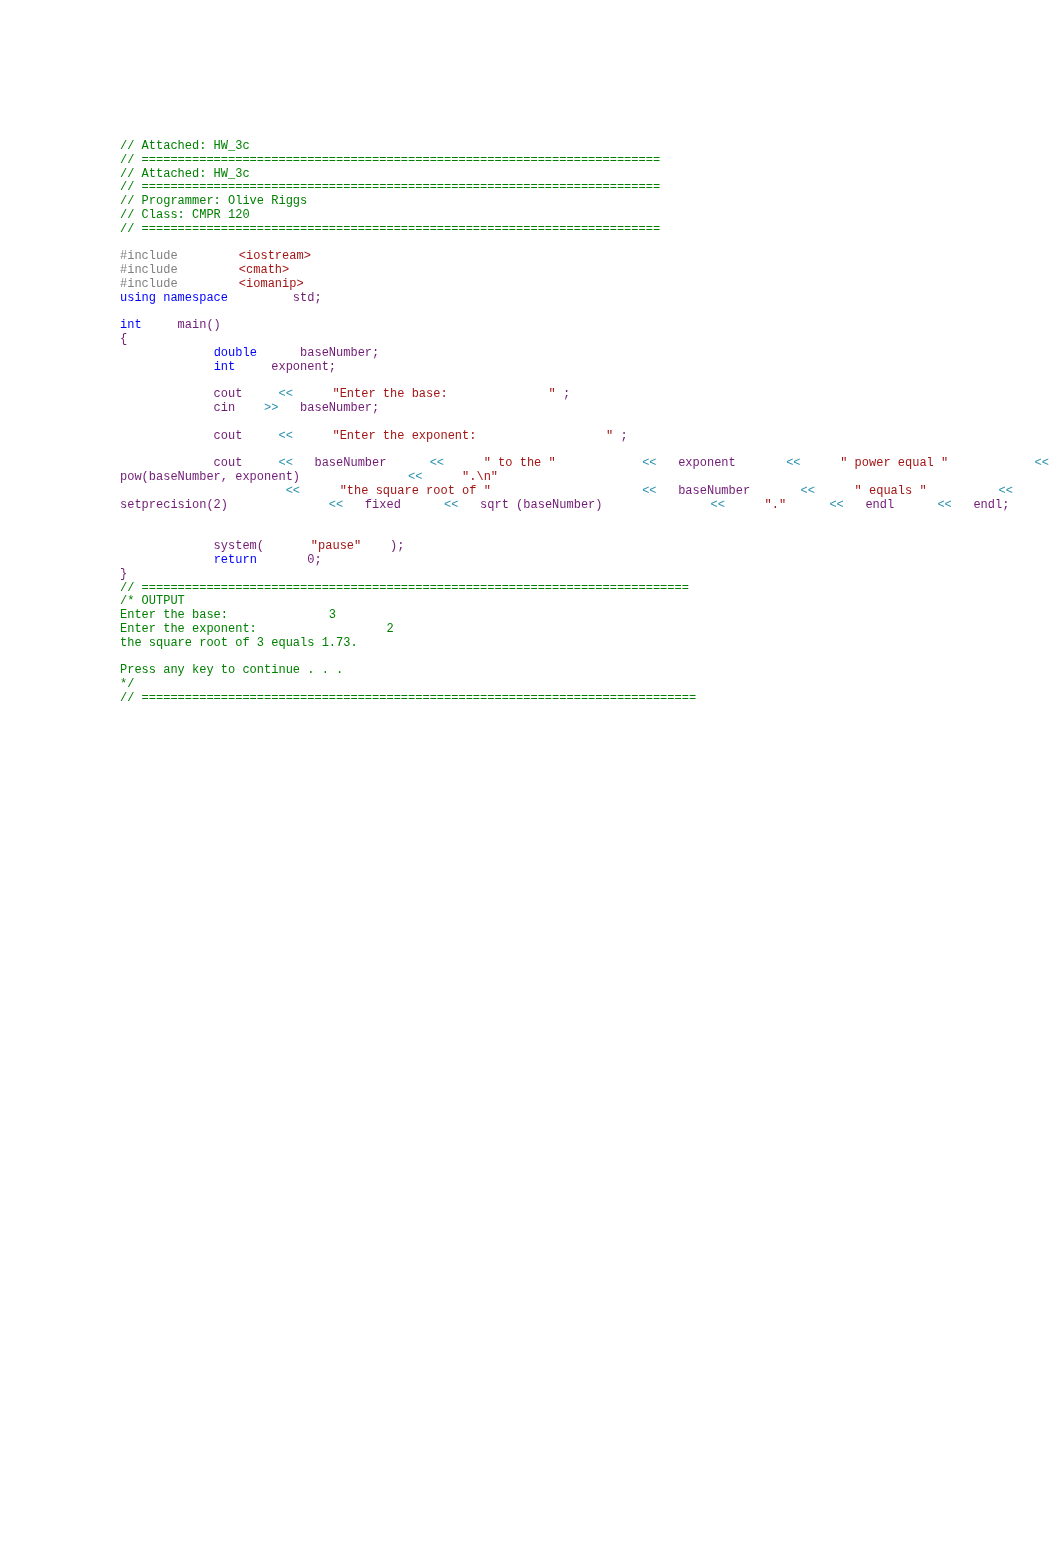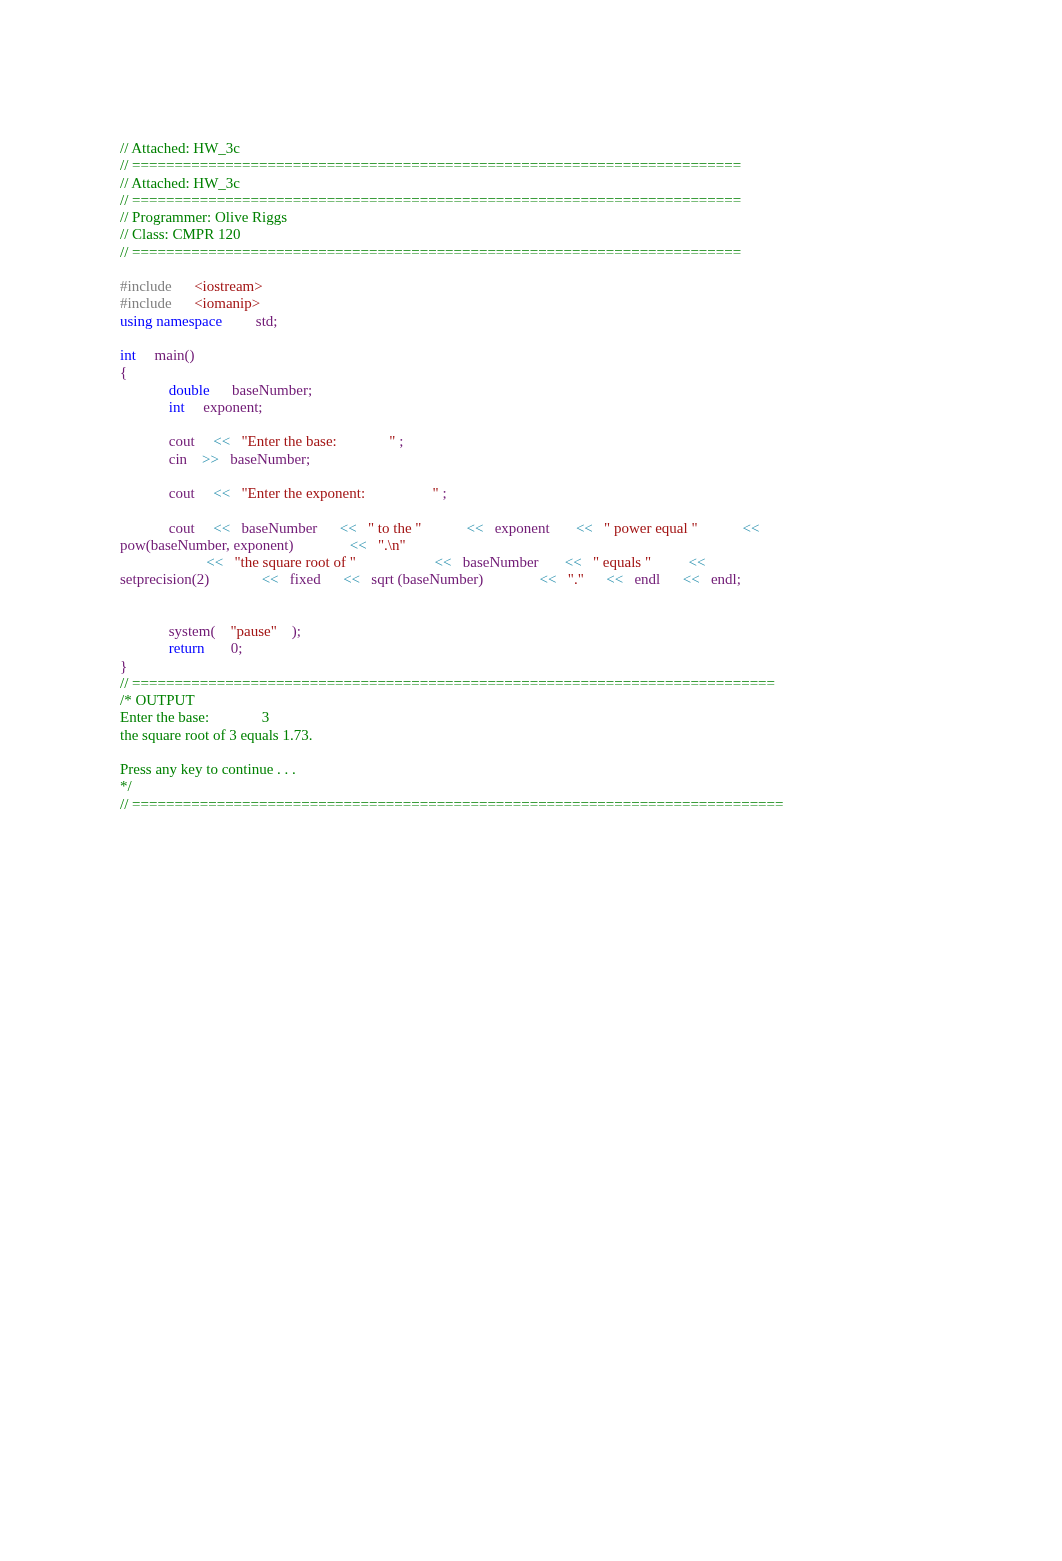--- a/index.html
+++ b/index.html
@@ -3,49 +3,50 @@
 <meta charset="utf-8">
 <style>
   html, body {
     margin: 0;
     padding: 0;
     background: #ffffff;
     width: 1062px;
   }
   .page {
     padding: 140px 48px 0 120px;
-    font-family: Liberation Serif, serif;
-    font-size: 15px;
+    font-family: Liberation Mono, monospace;
+    font-size: 12px;
     line-height: 1.15;
   }
   .code-line {
     white-space: pre;
     display: block;
   }
   .c-green  { color: #008000; }
   .c-blue   { color: #0000ff; }
   .c-gray   { color: #808080; text-align: center; }
   .c-black  { color: #701a75; }
-  .c-maroon { color: #a31515; }
+  .c-maroon { color: #a31515; margin-left: 18px; }
   .c-teal   { color: #2b91af; }
 </style>
 </head>
 <body>
 
 <div class="page">
   <div id="code-container">
       <span class="code-line"><span class="c-green">// Attached: HW_3c</span></span>
       <span class="code-line"><span class="c-green">// ========================================================================</span></span>
       <span class="code-line"><span class="c-green">// Attached: HW_3c</span></span>
       <span class="code-line"><span class="c-green">// ========================================================================</span></span>
       <span class="code-line"><span class="c-green">// Programmer: Olive Riggs</span></span>
       <span class="code-line"><span class="c-green">// Class: CMPR 120</span></span>
       <span class="code-line"><span class="c-green">// ========================================================================</span></span>
       <span class="code-line">&nbsp;</span>
       <span class="code-line"><span class="c-gray">#include      </span><span class="c-maroon">&lt;iostream&gt;</span></span>
+      <span class="code-line"><span class="c-gray">#include      </span><span class="c-maroon">&lt;cmath&gt;</span></span>
       <span class="code-line"><span class="c-gray">#include      </span><span class="c-maroon">&lt;iomanip&gt;</span></span>
       <span class="code-line"><span class="c-blue">using namespace</span><span class="c-black">         std;</span></span>
       <span class="code-line">&nbsp;</span>
       <span class="code-line"><span class="c-blue">int</span><span class="c-black">     main()</span></span>
       <span class="code-line"><span class="c-black">{</span></span>
       <span class="code-line"><span class="c-black">             </span><span class="c-blue">double</span><span class="c-black">      baseNumber;</span></span>
       <span class="code-line"><span class="c-black">             </span><span class="c-blue">int</span><span class="c-black">     exponent;</span></span>
       <span class="code-line">&nbsp;</span>
       <span class="code-line"><span class="c-black">             cout     </span><span class="c-teal">&lt;&lt;   </span><span class="c-maroon">"Enter the base:              "</span><span class="c-black"> ;</span></span>
       <span class="code-line"><span class="c-black">             cin    </span><span class="c-teal">&gt;&gt; </span><span class="c-black">  baseNumber;</span></span>
@@ -57,19 +58,20 @@
       <span class="code-line"><span class="c-black">                       </span><span class="c-teal">&lt;&lt;   </span><span class="c-maroon">"the square root of "</span><span class="c-black">                     </span><span class="c-teal">&lt;&lt; </span><span class="c-black">  baseNumber       </span><span class="c-teal">&lt;&lt;  </span><span class="c-maroon"> " equals "</span><span class="c-black">          </span><span class="c-teal">&lt;&lt;  </span></span>
       <span class="code-line"><span class="c-black">setprecision(2)              </span><span class="c-teal">&lt;&lt;  </span><span class="c-black"> fixed      </span><span class="c-teal">&lt;&lt; </span><span class="c-black">  sqrt (baseNumber)               </span><span class="c-teal">&lt;&lt;   </span><span class="c-maroon">"."</span><span class="c-black">      </span><span class="c-teal">&lt;&lt; </span><span class="c-black">  endl      </span><span class="c-teal">&lt;&lt; </span><span class="c-black">  endl;</span></span>
       <span class="code-line">&nbsp;</span>
       <span class="code-line">&nbsp;</span>
       <span class="code-line"><span class="c-black">             system(    </span><span class="c-maroon">"pause"</span><span class="c-black">    );</span></span>
       <span class="code-line"><span class="c-black">             </span><span class="c-blue">return</span><span class="c-black">       0;</span></span>
       <span class="code-line"><span class="c-black">}</span></span>
       <span class="code-line"><span class="c-green">// ============================================================================</span></span>
       <span class="code-line"><span class="c-green">/* OUTPUT</span></span>
       <span class="code-line"><span class="c-green">Enter the base:              3</span></span>
+      <span class="code-line"><span class="c-green">Enter the exponent:                  2</span></span>
       <span class="code-line"><span class="c-green">the square root of 3 equals 1.73.</span></span>
       <span class="code-line">&nbsp;</span>
       <span class="code-line"><span class="c-green">Press any key to continue . . .</span></span>
       <span class="code-line"><span class="c-green">*/</span></span>
       <span class="code-line"><span class="c-green">// =============================================================================</span></span>
     </div>
 </div>
 
 </body></html>

